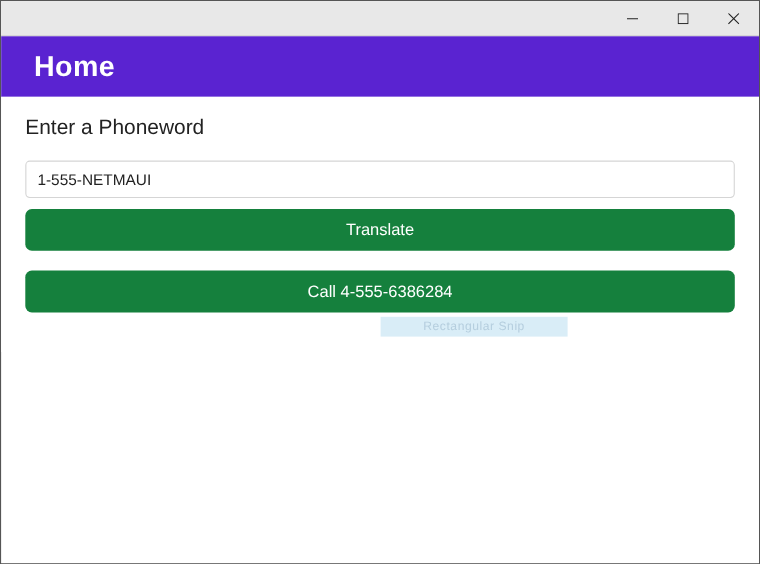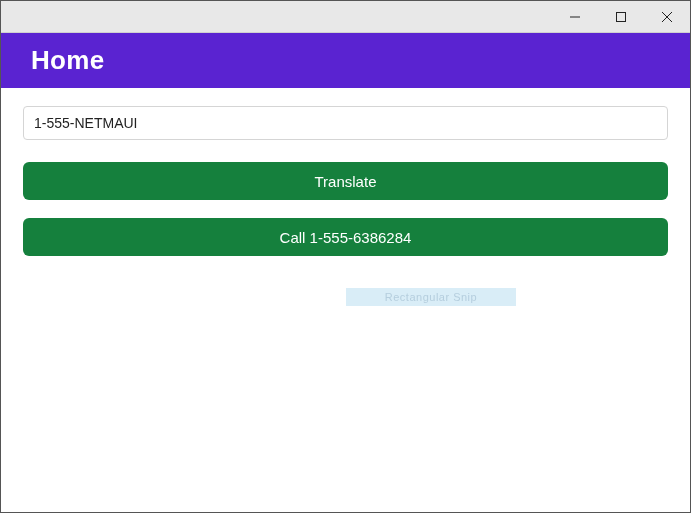--- a/index.html
+++ b/index.html
@@ -58,21 +58,21 @@
     }
     .input-field {
       width: 100%;
       height: 34px;
       border: 1px solid #d5d5d5;
       border-radius: 4px;
       padding: 6px 10px;
       font-size: 14px;
       color: #222;
       outline: none;
-      margin-bottom: 22px;
+      margin-bottom: 10px;
     }
     .btn {
       width: 100%;
       height: 38px;
       background: #15803d;
       border: none;
       border-radius: 6px;
       color: #ffffff;
       font-size: 15px;
       cursor: pointer;
@@ -112,18 +112,19 @@
         <line x1="10" y1="0" x2="0" y2="10" stroke="#222" stroke-width="1"></line>
       </svg>
   </div>
 </div>
 
 <div class="header">
   <div class="header-title">Home</div>
 </div>
 
 <div class="content">
+  <div class="label">Enter a Phoneword</div>
   <input type="text" class="input-field" value="1-555-NETMAUI" style="">
   <button class="btn">Translate</button>
-  <button class="btn">Call 1-555-6386284</button>
+  <button class="btn">Call 4-555-6386284</button>
 </div>
 
 <div class="snip-overlay">Rectangular Snip</div>
 
 </body></html>

